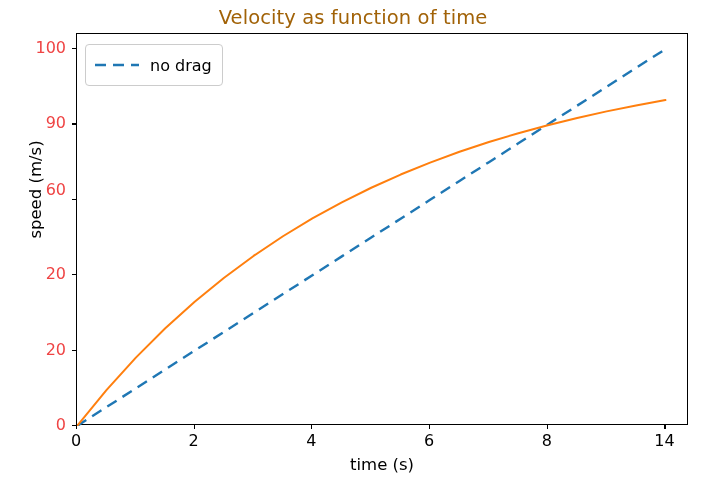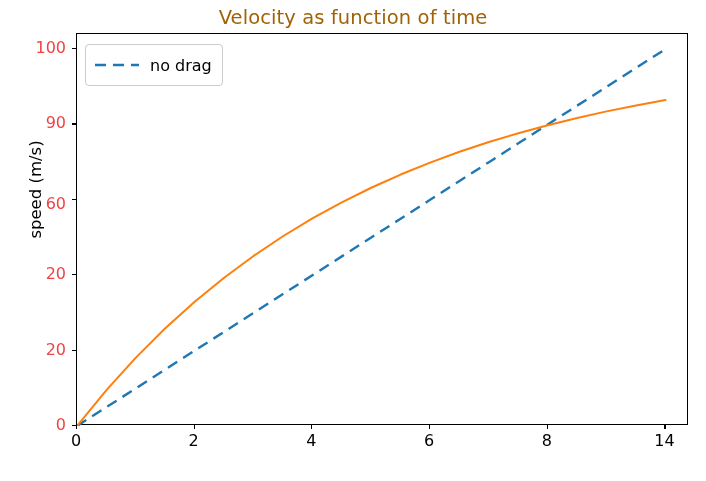--- a/index.html
+++ b/index.html
@@ -162,27 +162,28 @@
       <div class="xtick-label" style="left: 664.462px;">14</div>
     </div>
   <div id="yticks-group">
       <div class="ytick-mark" style="top: 425px;"></div>
       <div class="ytick-label" style="top: 425px;">0</div>
       <div class="ytick-mark" style="top: 349.615px;"></div>
       <div class="ytick-label" style="top: 349.615px; text-align: right;">20</div>
       <div class="ytick-mark" style="top: 274.231px;"></div>
       <div class="ytick-label" style="top: 274.231px;">20</div>
       <div class="ytick-mark" style="top: 198.846px;"></div>
-      <div class="ytick-label" style="top: 204px;">60</div>
+      <div class="ytick-label" style="top: 190px;">60</div>
       <div class="ytick-mark" style="top: 123.462px;"></div>
       <div class="ytick-label" style="top: 123.462px;">90</div>
       <div class="ytick-mark" style="top: 48.0769px;"></div>
       <div class="ytick-label" style="top: 48.0769px;">100</div>
     </div>
 
+  <div id="xlabel">time (s)</div>
   <div id="ylabel">speed (m/s)</div>
 
   <div id="legend">
     <div class="legend-row">
       <span class="legend-swatch">
         <svg width="44" height="14" viewBox="0 0 44 14">
           <line x1="0" y1="7" x2="44" y2="7" stroke="#1f77b4" stroke-width="2.6" stroke-dasharray="11,7"></line>
         </svg>
       </span>
       <span class="legend-label">no drag</span>

